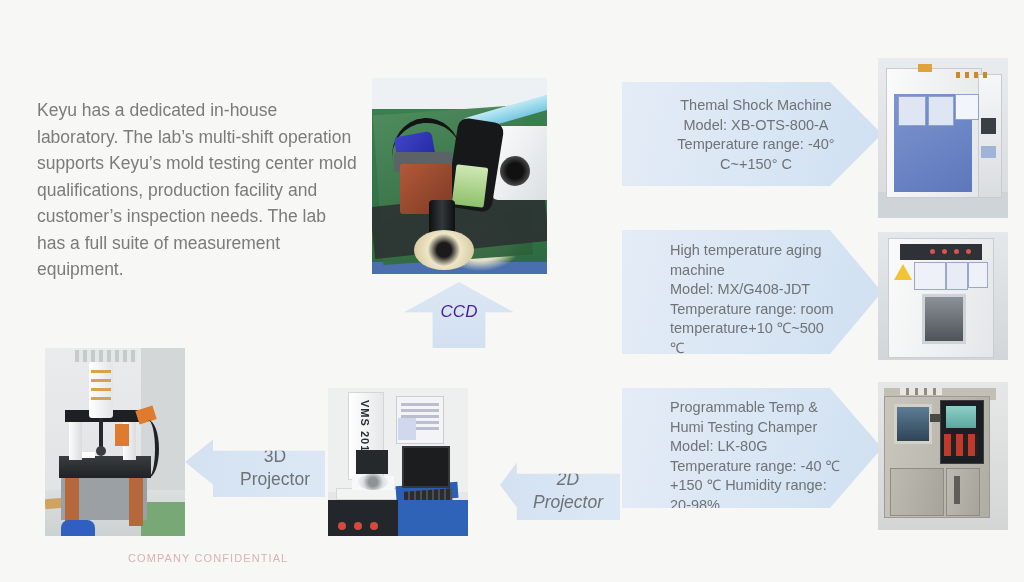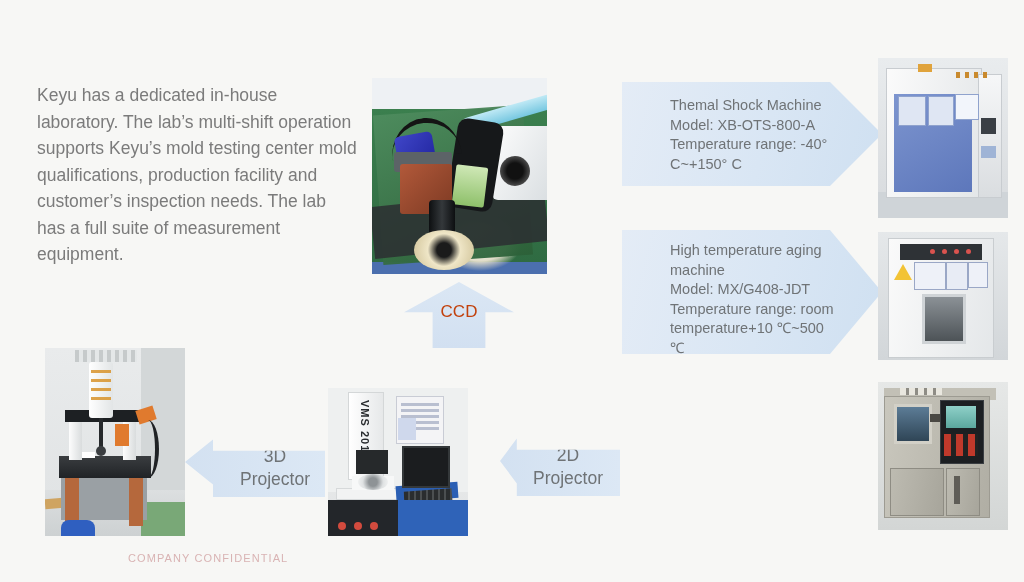--- a/index.html
+++ b/index.html
@@ -13,21 +13,21 @@
 
   
   #page-title{
     position:absolute;left:120px;top:22px;
     font-size:22px;font-weight:bold;color:#2E75B6;
     letter-spacing:.2px;white-space:nowrap;
   }
 
   
   #intro-paragraph{
-    position:absolute;left:37px;top:82px;width:320px;
+    position:absolute;left:37px;top:97px;width:320px;
     font-size:17.5px;line-height:26.5px;color:#7b7b7b;
   }
 
   
   .photo{position:absolute;overflow:hidden;background:#cfd3d0;}
 
   
   #photo-ccd{left:372px;top:78px;width:175px;height:196px;
     background:
       radial-gradient(ellipse 60px 40px at 108px 165px, #ffffff 0%, #e2ddc9 45%, rgba(226,221,201,0) 70%),
@@ -186,56 +186,56 @@
     background:linear-gradient(105deg,#e4ecf6 0%,#d9e6f4 55%,#cfe0f1 100%);
     -webkit-clip-path:polygon(0 0, 80% 0, 100% 50%, 80% 100%, 0 100%);
     clip-path:polygon(0 0, 80% 0, 100% 50%, 80% 100%, 0 100%);
     color:#6f7376;
   }
   .callout .txt{
     position:absolute;left:48px;top:0;right:40px;
     font-size:14.5px;line-height:19.5px;white-space:pre-line;color:#6f7376;
   }
   #callout-thermal{left:622px;top:82px;width:260px;height:104px;}
-  #callout-thermal .txt{top:14px;}
+  #callout-thermal .txt{top:14px;text-align:center;}
   #callout-aging{left:622px;top:230px;width:260px;height:124px;}
   #callout-aging .txt{top:11px;}
   #callout-chamber{left:622px;top:388px;width:260px;height:120px;}
   #callout-chamber .txt{top:10px;}
 
   
   #arrow-ccd{
     position:absolute;left:404px;top:282px;width:110px;height:66px;
     background:linear-gradient(180deg,#dbe7f4,#d2e0f1);
     -webkit-clip-path:polygon(50% 0, 100% 46%, 74% 46%, 74% 100%, 26% 100%, 26% 46%, 0 46%);
     clip-path:polygon(50% 0, 100% 46%, 74% 46%, 74% 100%, 26% 100%, 26% 46%, 0 46%);
   }
   #arrow-ccd-label{
     position:absolute;left:404px;top:302px;width:110px;
-    text-align:center;font-size:17px;color:#c2410c;
+    text-align:center;font-size:17px;color:#4c1d95;font-style:italic;
   }
 
   
   .larrow{
     position:absolute;
     background:linear-gradient(90deg,#d3e1f1,#dce8f5);
     color:#6f7376;
   }
   .larrow .lbl{
     position:absolute;right:0;top:0;width:100px;height:100%;
     display:flex;flex-direction:column;align-items:center;justify-content:center;
     font-size:17.5px;line-height:23px;text-align:center;color:#6f7376;
   }
   #arrow-3d{left:185px;top:427px;width:140px;height:70px;
     -webkit-clip-path:polygon(0 50%, 20% 18%, 20% 34%, 100% 34%, 100% 100%, 20% 100%, 20% 82%);
     clip-path:polygon(0 50%, 20% 18%, 20% 34%, 100% 34%, 100% 100%, 20% 100%, 20% 82%);}
   #arrow-3d .lbl{top:6px;}
-  #arrow-2d{left:500px;top:426px;width:120px;height:70px;
+  #arrow-2d{left:500px;top:450px;width:120px;height:70px;
     -webkit-clip-path:polygon(0 50%, 14% 18%, 14% 34%, 100% 34%, 100% 100%, 14% 100%, 14% 82%);
-    clip-path:polygon(0 50%, 14% 18%, 14% 34%, 100% 34%, 100% 100%, 14% 100%, 14% 82%);}
+    clip-path:polygon(0 50%, 14% 18%, 14% 34%, 100% 34%, 100% 100%, 14% 100%, 14% 82%);font-style:italic;}
   #arrow-2d .lbl{top:6px;width:104px;}
 
   
   #footer-confidential{
     position:absolute;left:128px;top:552px;
     font-size:11px;letter-spacing:1.1px;color:#d9b3b3;
   }
 </style>
 </head>
 <body>
@@ -296,20 +296,25 @@
       <span class="led" style="left:54px"></span>
       <span class="led" style="left:66px"></span>
     </div>
     <div class="warn"></div>
     <div class="lab1"></div>
     <div class="lab2"></div>
     <div class="lab3"></div>
     <div class="win"></div>
   </div>
 
+  <div class="callout" id="callout-chamber">
+    <div class="txt">Programmable Temp &amp; Humi Testing Champer
+Model: LK-80G
+Temperature range: -40 ℃+150 ℃ Humidity range: 20-98%</div>
+  </div>
   <div class="photo" id="photo-chamber">
     <div class="top"></div>
     <div class="cab"></div>
     <div class="leds"></div>
     <div class="win"></div>
     <div class="slot"></div>
     <div class="ctrlpanel"></div>
     <div class="screen"></div>
     <div class="btns"></div>
     <div class="door"></div>

